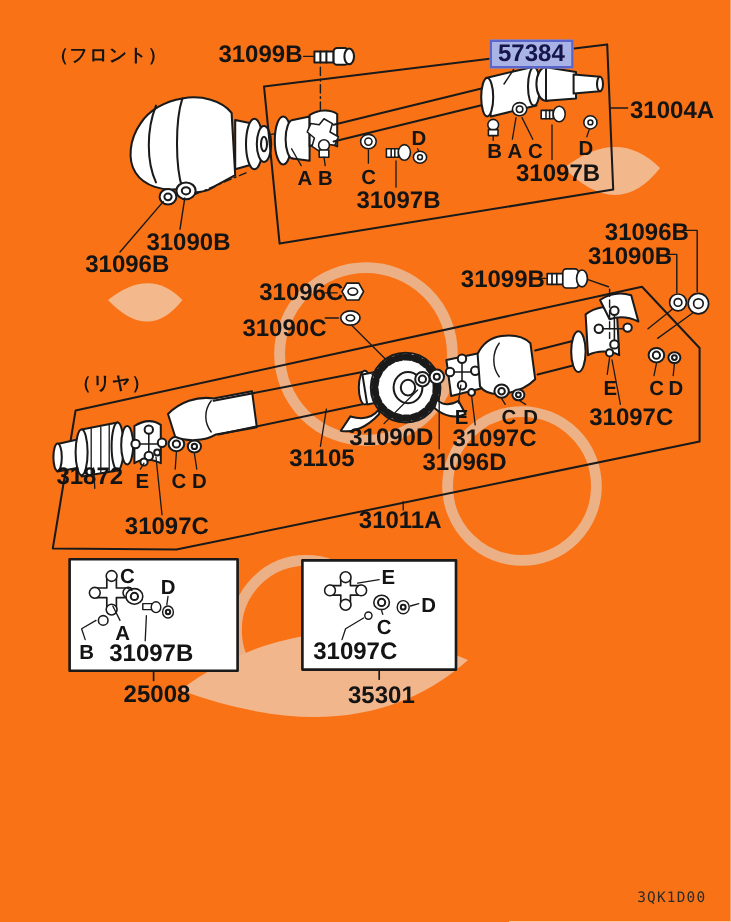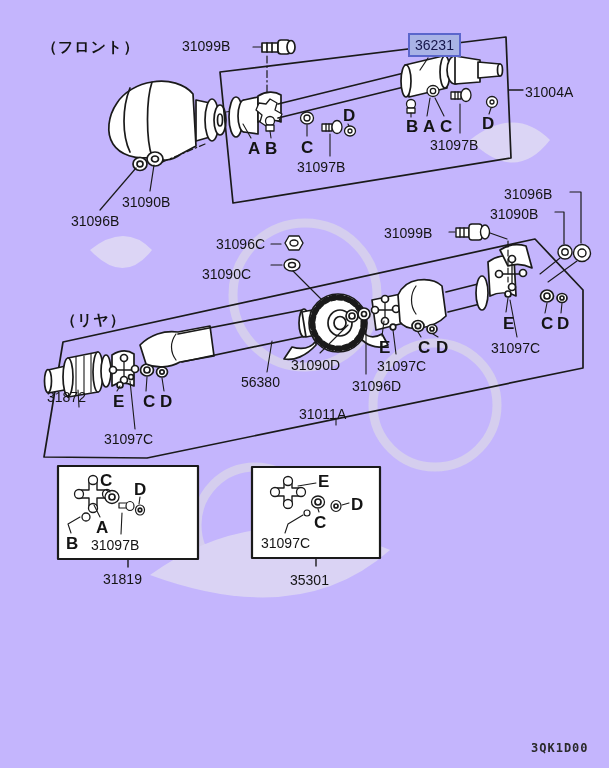--- a/index.html
+++ b/index.html
@@ -1,24 +1,24 @@
 <!DOCTYPE html>
 <html><head>
 <meta charset="utf-8">
 <style>
   html,body{margin:0;padding:0;background:#fff;}
-  #stage{position:relative;width:609px;height:768px;background:#c4b5fd;overflow:hidden;
+  #stage{position:relative;width:609px;height:768px;background:#f97316;overflow:hidden;
          font-family:"Liberation Sans","DejaVu Sans",sans-serif;}
   svg{position:absolute;left:0;top:0;}
-  .lbl{position:absolute;font-weight:normal;font-size:14px;line-height:20px;color:#141414;
+  .lbl{position:absolute;font-weight:bold;font-size:20px;line-height:20px;color:#141414;
        white-space:nowrap;letter-spacing:0px;}
   .ref{position:absolute;font-weight:bold;font-size:17px;line-height:19px;color:#141414;}
   .cap{position:absolute;font-weight:bold;font-size:15px;line-height:18px;color:#141414;letter-spacing:1px;}
   .hl{background:#a9b3e6;border:2px solid#5b66cc;padding:0 5px;color:#15154a;}
-  .code{position:absolute;font-family:"DejaVu Sans Mono",monospace;font-weight:bold;
+  .code{position:absolute;font-family:"DejaVu Sans Mono",monospace;font-weight:normal;
         font-size:12px;color:#2a2a2a;letter-spacing:1px;}
 </style>
 </head>
 <body>
 
 <div id="stage">
 
 <svg width="609" height="768" viewBox="0 0 609 768">
 
   <g opacity="0.55" fill="none" stroke="#e3e3e3" stroke-width="9">
@@ -269,21 +269,21 @@
           <circle cx="336" cy="506" r="2"></circle>
       <circle cx="307" cy="513" r="3" fill="#fff" stroke-width="1.2"></circle>
       <path d="M316,483 L298,486 M349,503 L342,505 M319,512 L318,509 M285,533 288,524 303,515" stroke-width="1.1"></path>
       <path d="M316,558 L316,566" stroke-width="1.4"></path>
     </g>
   </g>
 </svg>
 
 <span class="cap" style="left:42px;top:38px">（フロント）</span>
 <span class="lbl" style="left:182px;top:36px">31099B</span>
-<span class="lbl hl" style="left:408px;top:33px">36231</span>
+<span class="lbl hl" style="left:408px;top:33px">57384</span>
 <span class="lbl" style="left:525px;top:82px">31004A</span>
 
 <span class="ref" style="left:248px;top:139px">A</span>
 <span class="ref" style="left:265px;top:139px">B</span>
 <span class="ref" style="left:301px;top:138px">C</span>
 <span class="ref" style="left:343px;top:106px">D</span>
 <span class="lbl" style="left:297px;top:157px">31097B</span>
 
 <span class="ref" style="left:406px;top:117px">B</span>
 <span class="ref" style="left:423px;top:117px">A</span>
@@ -301,42 +301,42 @@
 <span class="lbl" style="left:216px;top:234px">31096C</span>
 <span class="lbl" style="left:202px;top:264px">31090C</span>
 
 <span class="cap" style="left:61px;top:311px">（リヤ）</span>
 <span class="lbl" style="left:47px;top:387px">31872</span>
 <span class="ref" style="left:113px;top:392px">E</span>
 <span class="ref" style="left:143px;top:392px">C</span>
 <span class="ref" style="left:160px;top:392px">D</span>
 <span class="lbl" style="left:104px;top:429px">31097C</span>
 
-<span class="lbl" style="left:241px;top:372px">56380</span>
+<span class="lbl" style="left:241px;top:372px">31105</span>
 <span class="lbl" style="left:291px;top:355px">31090D</span>
 <span class="lbl" style="left:352px;top:376px">31096D</span>
 
 <span class="ref" style="left:379px;top:338px">E</span>
 <span class="ref" style="left:418px;top:338px">C</span>
 <span class="ref" style="left:436px;top:338px">D</span>
 <span class="lbl" style="left:377px;top:356px">31097C</span>
 
 <span class="ref" style="left:503px;top:314px">E</span>
 <span class="ref" style="left:541px;top:314px">C</span>
 <span class="ref" style="left:557px;top:314px">D</span>
 <span class="lbl" style="left:491px;top:338px">31097C</span>
 
-<span class="lbl" style="left:299px;top:404px">31011A</span>
+<span class="lbl" style="left:299px;top:424px">31011A</span>
 
 <span class="ref" style="left:100px;top:471px">C</span>
 <span class="ref" style="left:134px;top:480px">D</span>
 <span class="ref" style="left:96px;top:518px">A</span>
 <span class="ref" style="left:66px;top:534px">B</span>
 <span class="lbl" style="left:91px;top:535px">31097B</span>
-<span class="lbl" style="left:103px;top:569px">31819</span>
+<span class="lbl" style="left:103px;top:569px">25008</span>
 
 <span class="ref" style="left:318px;top:472px">E</span>
 <span class="ref" style="left:351px;top:495px">D</span>
 <span class="ref" style="left:314px;top:513px">C</span>
 <span class="lbl" style="left:261px;top:533px">31097C</span>
 <span class="lbl" style="left:290px;top:570px">35301</span>
 
 <span class="code" style="left:531px;top:741px">3QK1D00</span>
 
 </div>

